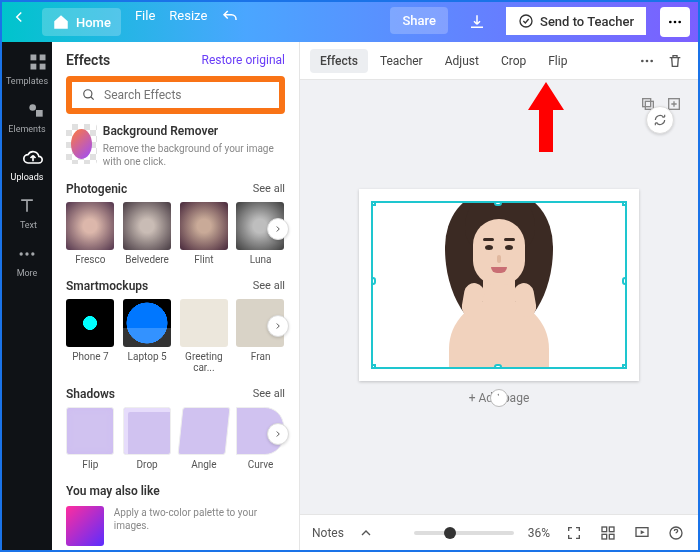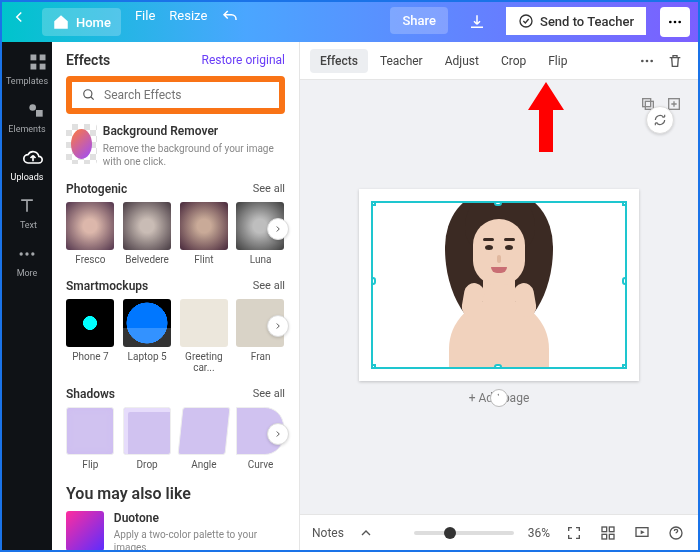--- a/index.html
+++ b/index.html
@@ -55,21 +55,21 @@
   .smart .im.ph2{background:radial-gradient(circle at 50% 50%,#0ff 0 20%,#000 21%);}
   .smart .im.lt5{background:linear-gradient(#000 60%,#333 60%),radial-gradient(#07f 0 60%,transparent 61%); background-blend-mode:screen;}
   .smart .im.gc{background:#ece7dc;}
   .smart .im.fr{background:#d9d3c7;}
   .shad .im{background:#d0c2f0;border:1px solid #eee;}
   .shad .im.glow{box-shadow:0 0 6px #cdbaf2 inset;}
   .shad .im.drop{box-shadow:4px 4px 0 #e6dcfb inset;}
   .shad .im.angle{transform:skewX(-6deg);}
   .shad .im.curved{border-radius:0 40% 40% 0;}
   .chev{position:absolute;right:-4px;top:16px;width:22px;height:22px;background:#fff;border:1px solid #ddd;border-radius:50%;display:flex;align-items:center;justify-content:center;box-shadow:0 1px 3px rgba(0,0,0,.15);}
-  .ymal { font-size:16px; font-weight:600; color:#333; margin-bottom:8px; }
+  .ymal { font-size:12px; font-weight:600; color:#333; margin-bottom:8px; }
   .duotone{display:flex;gap:10px;} .duotone .dt-thumb{width:40px;height:40px;background:linear-gradient(135deg,#ff2d9e,#5b2dff);border-radius:3px;}
   .duotone .txt{font-size:10px;color:#888;line-height:1.3;}
   .duotone .txt b{font-size:12px;font-weight:600;color:#333;display:block;margin-bottom:2px;}
 
   
   .canvas-area { flex:1; display:flex; flex-direction:column; background:#f0f1f4; min-width:0; position:relative;}
   .ctx-bar { height:38px; background:#fff; border-bottom:1px solid #e5e5e5; display:flex; align-items:center; padding:0 10px; gap:2px; font-size:12px; color:#444;}
   .ctx-tab{padding:5px 10px;border-radius:4px;cursor:pointer;}
   .ctx-tab.active{background:#eceef1;font-weight:500;}
   .ctx-spacer{flex:1;}
@@ -274,21 +274,20 @@
               <svg width="10" height="10" viewBox="0 0 24 24">
                 <path d="M9 6l6 6-6 6" stroke="#333" stroke-width="2" fill="none"></path>
               </svg>
             </div>
         </div>
 
         <div class="ymal">You may also like</div>
         <div class="duotone">
           <div class="dt-thumb"></div>
           <div class="txt">
-            <b>Duotone</b>
             <span>Apply a two-color palette to your images.</span>
           </div>
         </div>
       </div>
     </div>
 
     <div class="canvas-area">
       <div class="ctx-bar">
         <div class="ctx-tab active">Effects</div>
         <div class="ctx-tab">Teacher</div>

